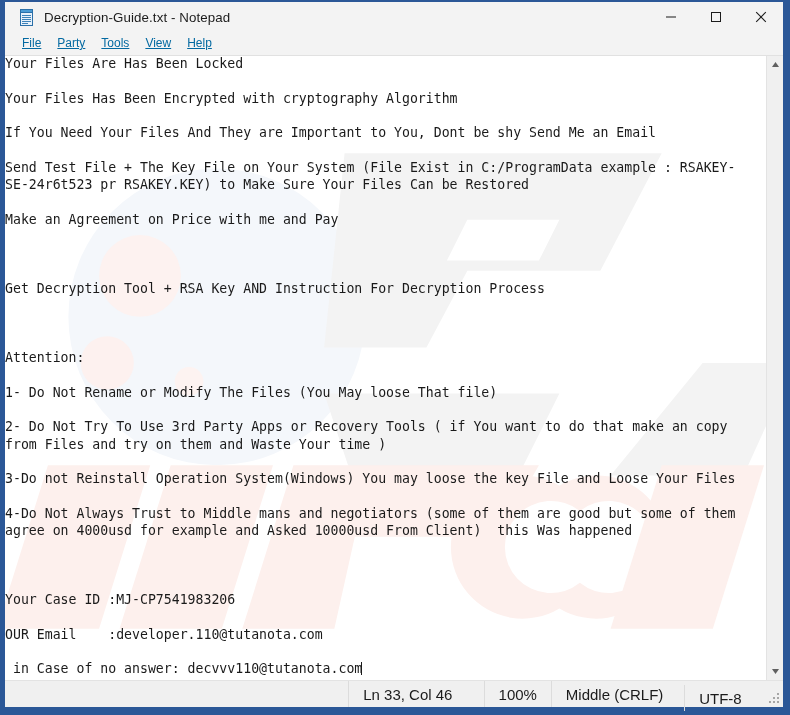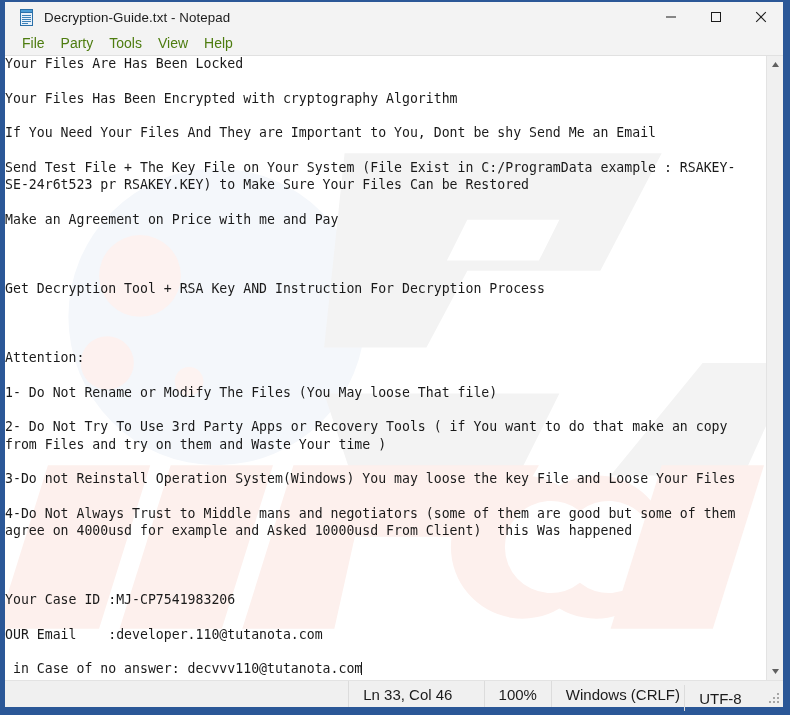--- a/index.html
+++ b/index.html
@@ -109,24 +109,25 @@
   #menubar {
     height: 23px;
     min-height: 23px;
     background: #f3f3f3;
     display: flex;
     align-items: center;
     padding-left: 9px;
     border-bottom: 1px solid #e1e1e1;
   }
   .menu-item {
-    font-size: 14px;
-    color: #4d7c0f;
+    font-size: 12px;
+    color: #0369a1;
     padding: 2px 8px 3px 8px;
     white-space: nowrap;
+    text-decoration: underline;
   }
 
   
   #editor-wrap {
     flex: 1;
     display: flex;
     position: relative;
     background: #ffffff;
     overflow: hidden;
     min-height: 0;
@@ -318,21 +319,21 @@
           <polygon points="4.5,6 1,1 8,1" fill="#606060"></polygon>
         </svg>
       </div>
     </div>
   </div>
 
   <div id="statusbar">
     <div id="status-spacer"></div>
     <div class="status-cell" id="st-lncol">Ln 33, Col 46</div>
     <div class="status-cell" id="st-zoom">100%</div>
-    <div class="status-cell" id="st-eol">Windows (CRLF)</div>
+    <div class="status-cell" id="st-eol">Middle (CRLF)</div>
     <div class="status-cell" id="st-enc">UTF-8</div>
     <div id="resize-grip">
       <i style="left:8px;top:0px;"></i>
       <i style="left:4px;top:4px;"></i>
         <i style="left:8px;top:4px;"></i>
       <i style="left:0px;top:8px;"></i>
         <i style="left:4px;top:8px;"></i>
         <i style="left:8px;top:8px;"></i>
     </div>
   </div>

